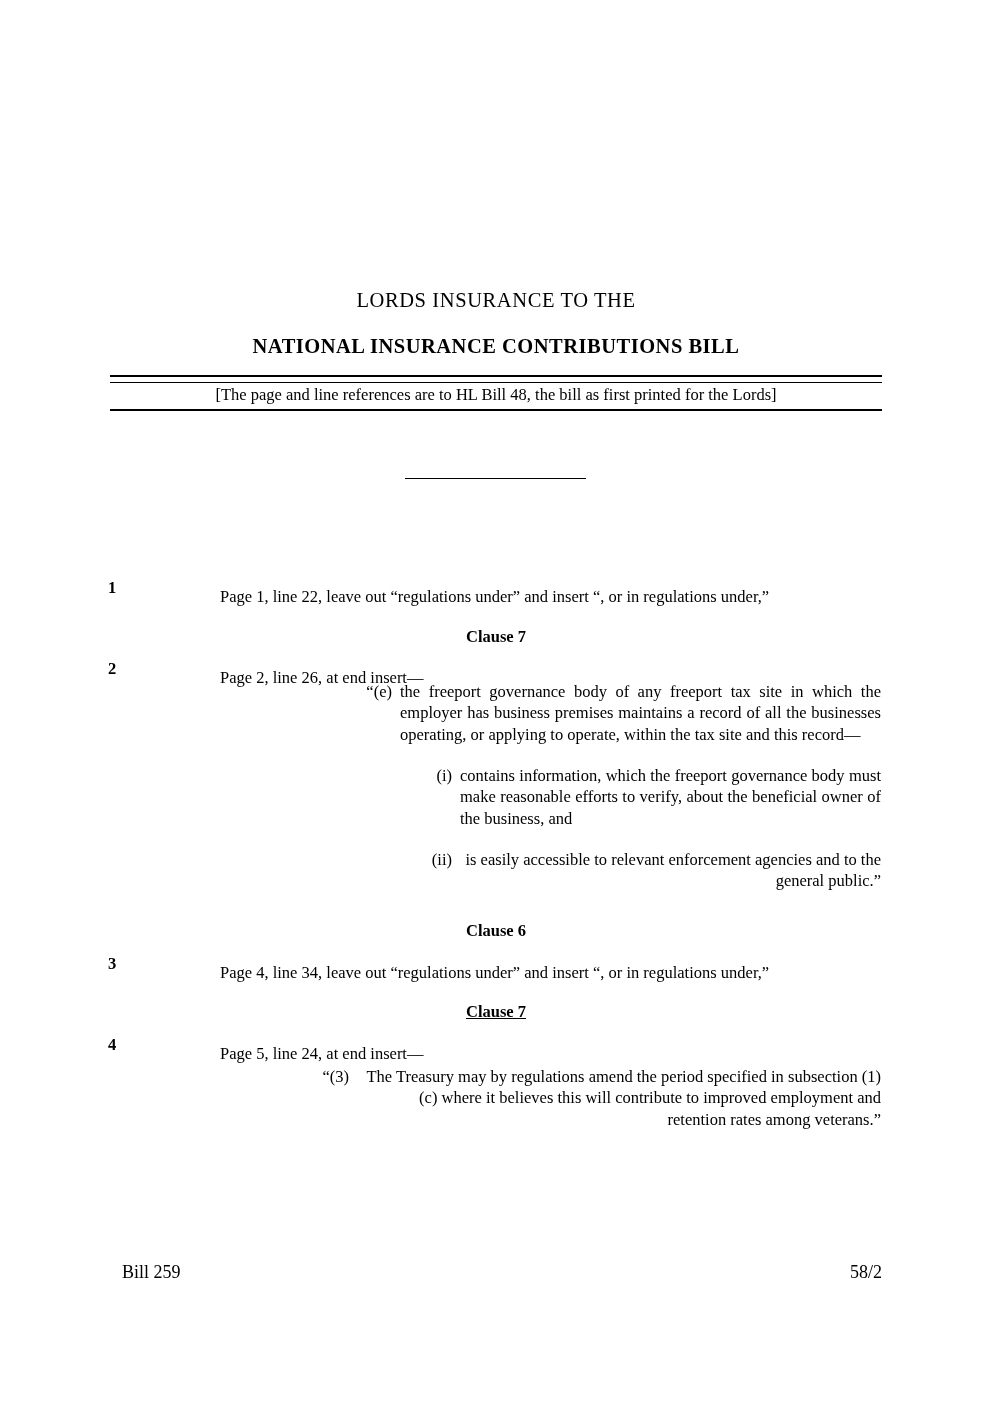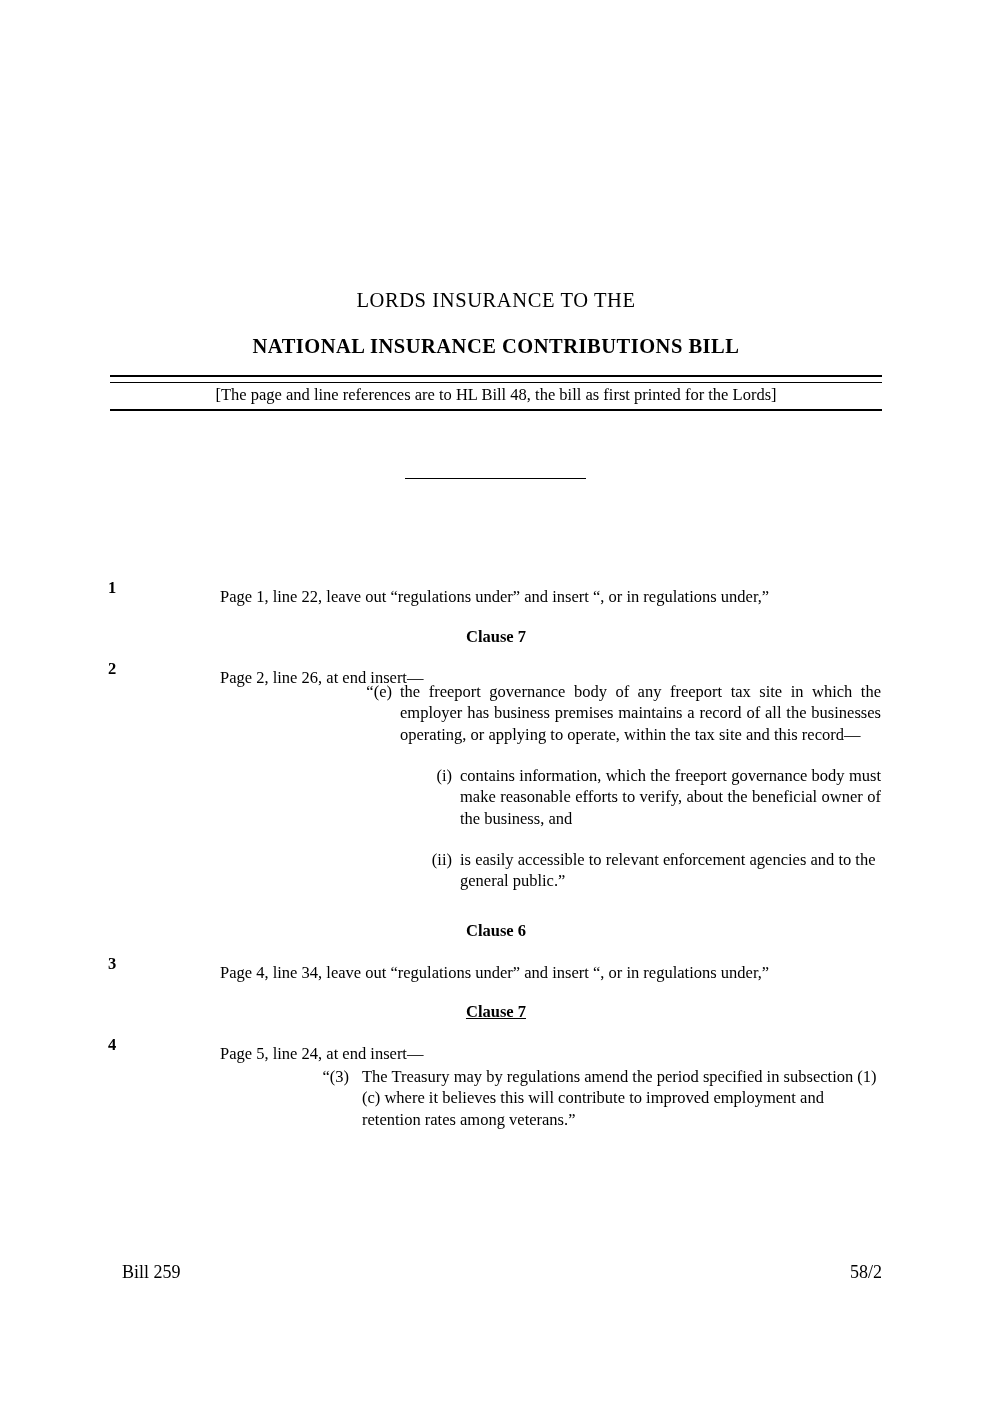--- a/index.html
+++ b/index.html
@@ -122,21 +122,21 @@
   .q-label {
     position: absolute;
     top: 0;
     text-align: right;
   }
   .q-body {
     text-align: justify;
     text-justify: inter-word;
   }
   .q-body.last-flush {
-    text-align: left;
+    text-align: right;
   }
 
   
   .level-e {
     left: 400px;
     width: 481px;
     top: 681px;
   }
   .level-e .q-label {
     left: -68px;

